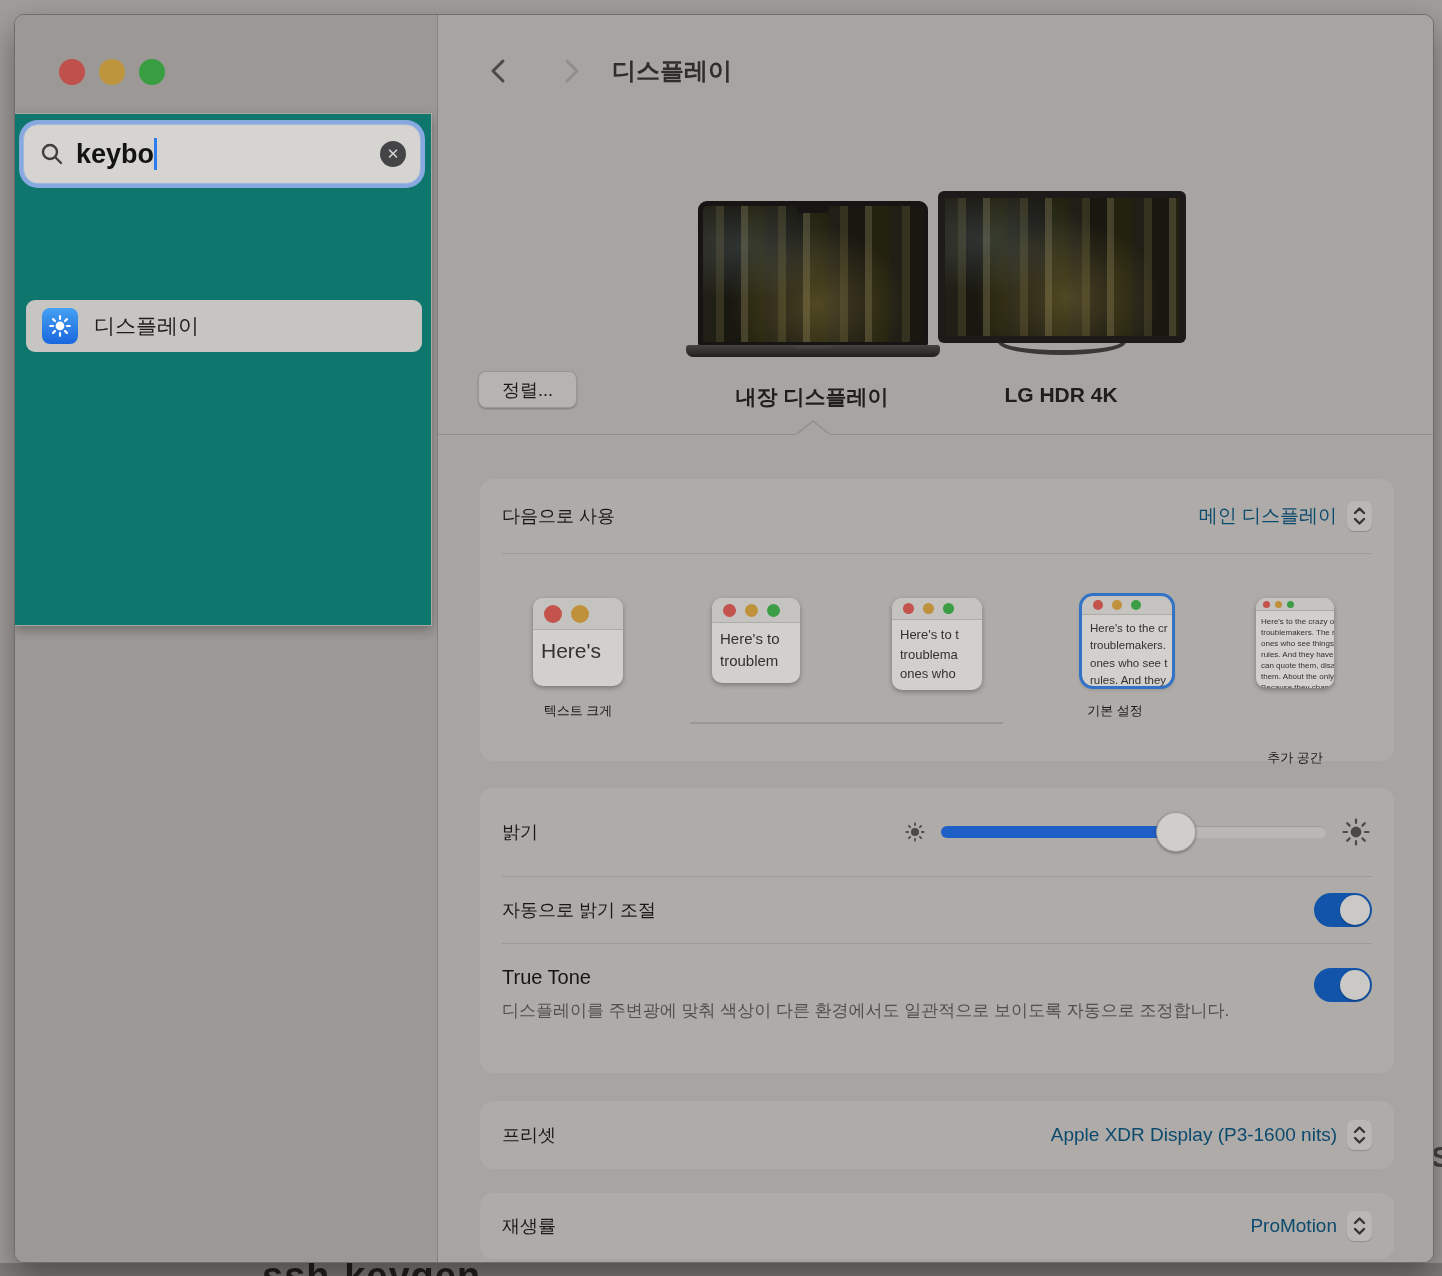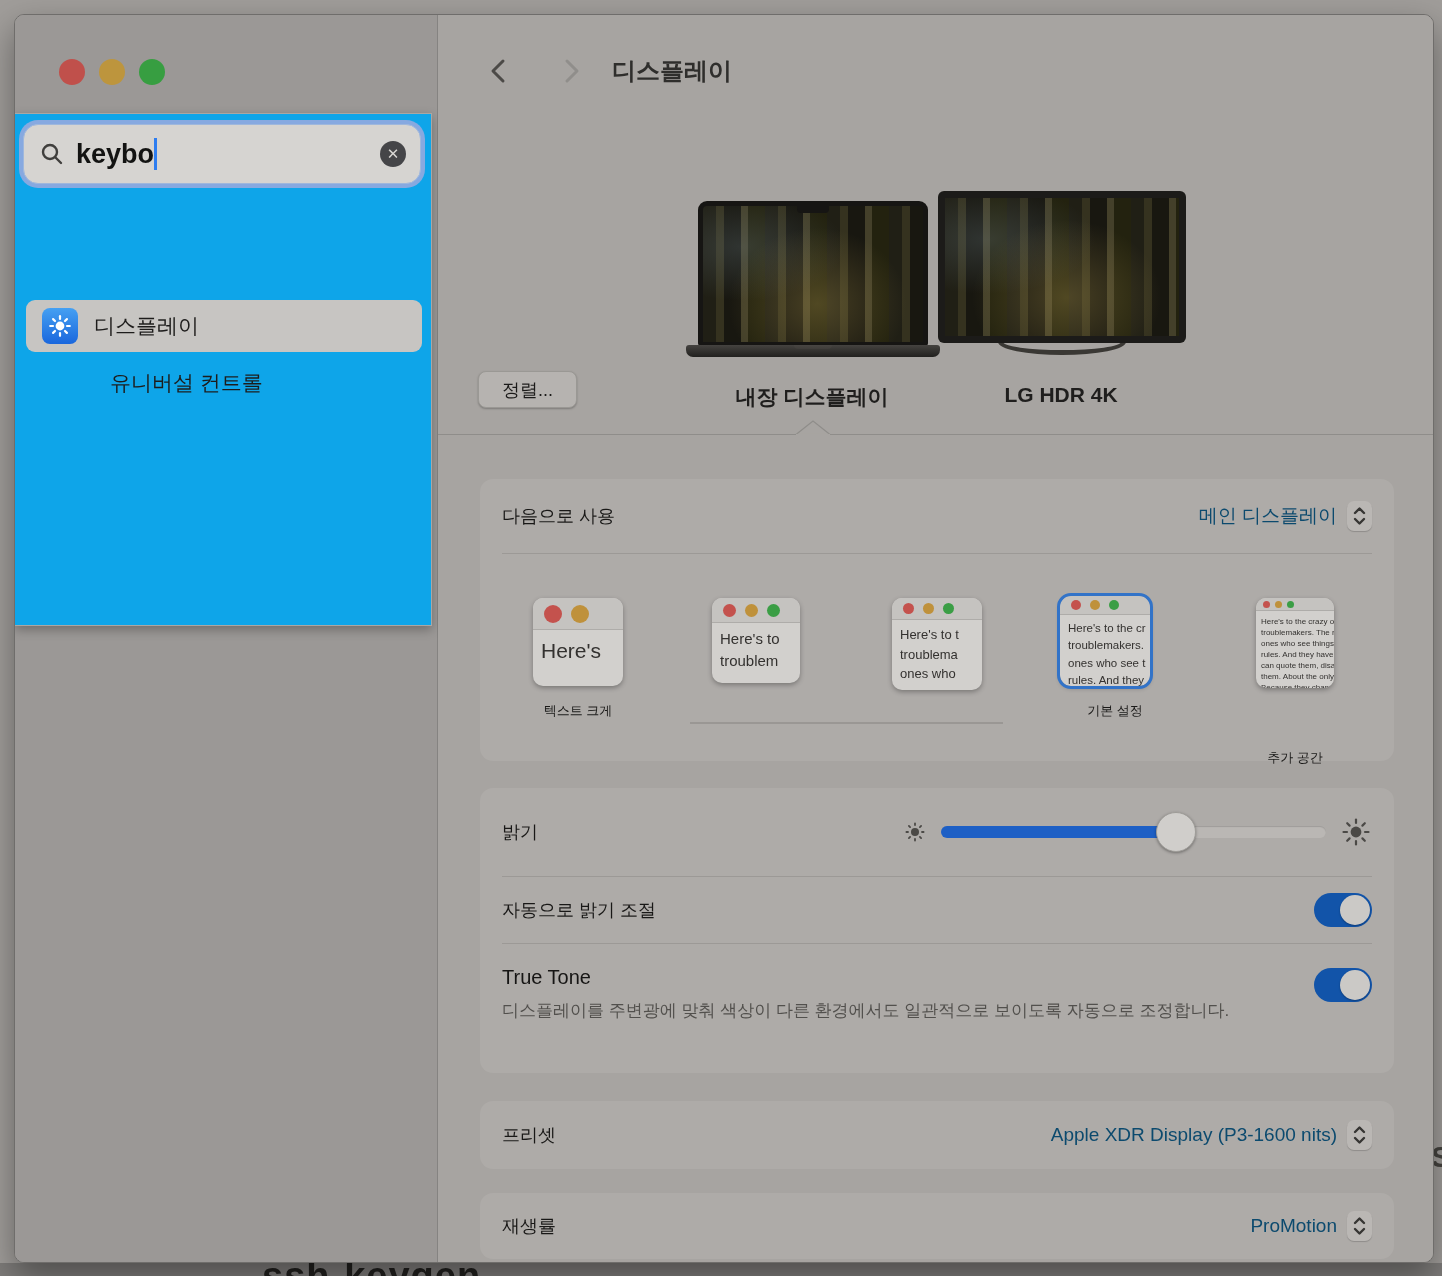--- a/index.html
+++ b/index.html
@@ -22,21 +22,21 @@
   }
 
   
   .sidebar { width:423px; background:#9b9896; position:relative; flex:0 0 auto; border-right:1px solid #858381; }
   .traffic { position:absolute; left:44px; top:44px; display:flex; gap:14px; }
   .traffic span { width:26px; height:26px; border-radius:50%; display:block; }
   .t-red { background:#c0504b; } .t-yellow { background:#bd953d; } .t-green { background:#379e41; }
 
   .search-popover {
     position:absolute; left:0; top:98px; width:417px; height:513px;
-    background:#0ea5e9; border:1px solid #a9a7a4; border-left:none;
+    background:#0f766e; border:1px solid #a9a7a4; border-left:none;
     box-shadow:0 4px 10px rgba(0,0,0,.28);
   }
   .search-field {
     position:absolute; left:8px; top:10px; width:398px; height:60px;
     background:#d6d4d1; border:1px solid #9fb7dc; border-radius:15px;
     box-shadow:0 0 0 4px #87a9e0; display:flex; align-items:center; padding:0 14px 0 16px;
   }
   .search-field svg { flex:0 0 auto; }
   .search-text { font-size:27px; font-weight:600; color:#131312; margin-left:12px; white-space:pre; }
   .caret { display:inline-block; width:3px; height:32px; background:#2e7df0; vertical-align:-6px; }
@@ -178,23 +178,20 @@
               <line x1="19" y1="12" x2="21.8" y2="12"></line>
             <line x1="5.1" y1="5.1" x2="7" y2="7"></line>
               <line x1="17" y1="17" x2="18.9" y2="18.9"></line>
             <line x1="5.1" y1="18.9" x2="7" y2="17"></line>
               <line x1="17" y1="7" x2="18.9" y2="5.1"></line>
           </svg>
         </span>
         <span>디스플레이</span>
       </div>
 
-      <div class="result-item plain" style="top:243px;">
-        <span>유니버설 컨트롤</span>
-      </div>
     </div>
   </div>
 
   <div class="main">
 
     <div class="nav-btn" style="left:46px;">
       <svg width="30" height="30" viewBox="0 0 30 30" fill="none" stroke="#4c4a47" stroke-width="3" stroke-linecap="round" stroke-linejoin="round">
           <polyline points="19,5 9,15 19,25"></polyline>
         </svg>
     </div>
@@ -275,21 +272,21 @@
               <span class="dot d-yellow" style="width:11px;height:11px;"></span>
               <span class="dot d-green" style="width:11px;height:11px;"></span>
             </div>
           <div class="body" style="font-size:13px; line-height:1.5;">
               <div>Here's to t</div>
               <div>troublema</div>
               <div>ones who</div>
             </div>
         </div>
 
-        <div class="mini selected" style="left:580px; width:90px; height:90px; top:42px;">
+        <div class="mini selected" style="left:602px; width:90px; height:90px; top:42px;">
           <div class="bar" style="height:19px;">
               <span class="dot d-red" style="width:10px;height:10px;"></span>
               <span class="dot d-yellow" style="width:10px;height:10px;"></span>
               <span class="dot d-green" style="width:10px;height:10px;"></span>
             </div>
           <div class="body" style="font-size:11.5px; line-height:1.5;">
               <div>Here's to the cr</div>
               <div>troublemakers.</div>
               <div>ones who see t</div>
               <div>rules. And they</div>

